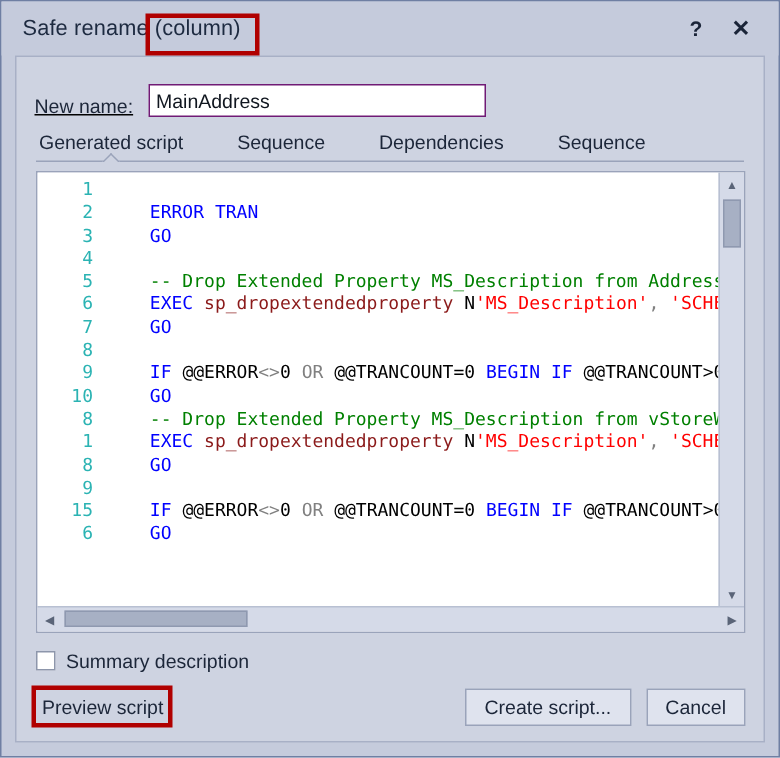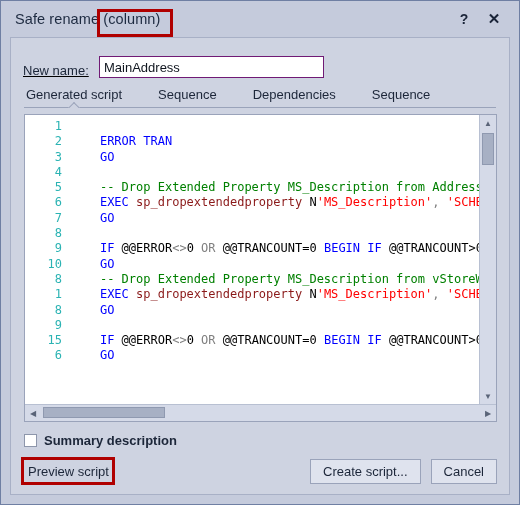--- a/index.html
+++ b/index.html
@@ -291,21 +291,20 @@
   
   .footer {
     flex: 0 0 auto;
     padding: 8px 12px 10px 13px;
   }
   .chk-row {
     display: flex;
     align-items: center;
     gap: 7px;
     height: 20px;
-    font-weight: bold;
   }
   .chkbox {
     width: 13px; height: 13px;
     background: #ffffff;
     border: 1px solid #8d96ab;
     box-sizing: border-box;
   }
   .chk-label { font-size: 13px; color: #1c2639; }
 
   .btn-row {

